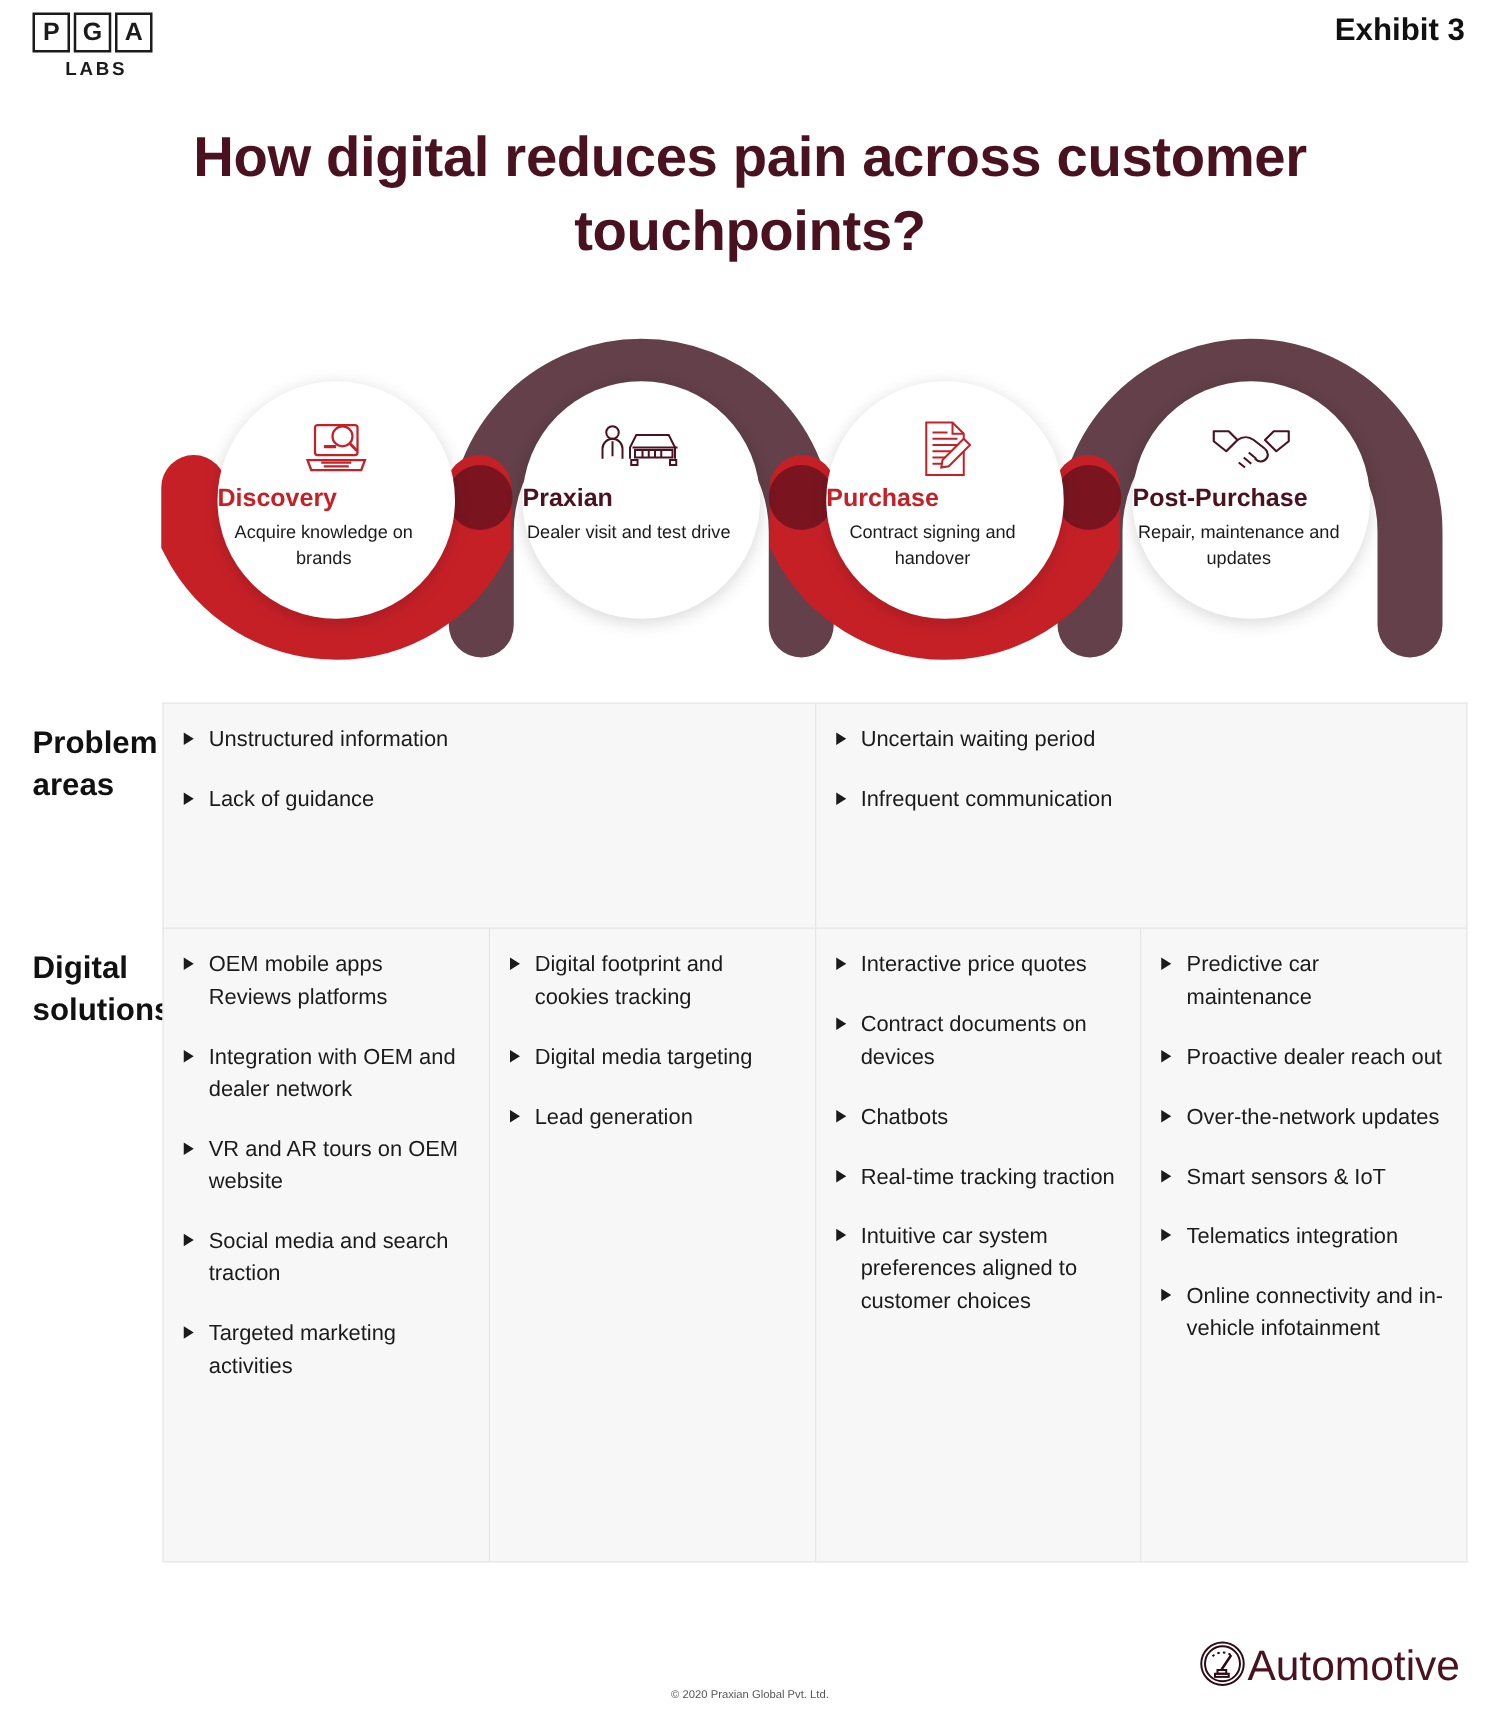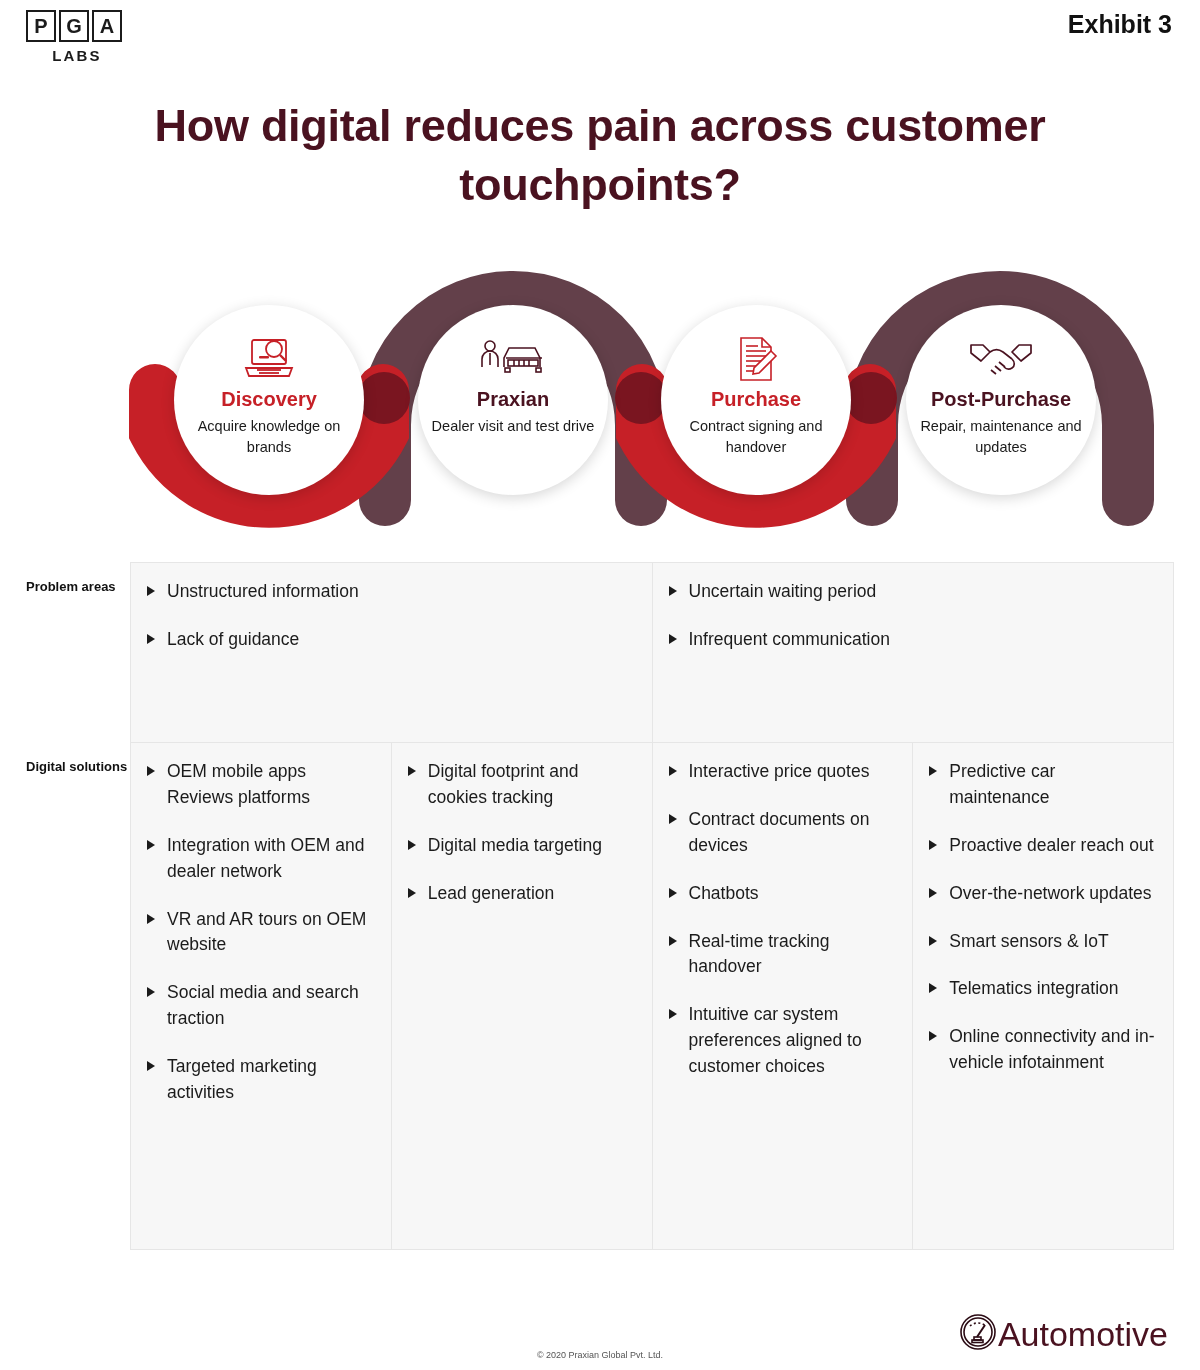--- a/index.html
+++ b/index.html
@@ -40,38 +40,38 @@
 
   
   .flow { position: absolute; left: 0; top: 250px; width: 1200px; height: 300px; }
   .flow svg { display: block; }
 
   .nodes { position: absolute; left: 0; top: 250px; width: 1200px; height: 300px; }
   .node {
     position: absolute; width: 190px; height: 190px; border-radius: 50%;
     background: #ffffff;
     box-shadow: 0 3px 14px rgba(0,0,0,0.16);
-    display: flex; flex-direction: column; align-items: center;
+    display: flex; flex-direction: column; 
     padding-top: 30px;
   }
   .node-icon { height: 48px; display: flex; align-items: center; justify-content: center; }
   .node-title { font-size: 20px; font-weight: 700; margin-top: 5px; }
   .node-title.red { color: #c62027; }
   .node-title.maroon { color: #4a1220; }
   .node-sub {
     font-size: 14.5px; line-height: 1.45; text-align: center;
     color: #1b1b1b; margin-top: 5px; width: 170px;
   }
 
   
   .grid { position: absolute; left: 26px; top: 562px; width: 1148px; }
   .row { display: flex; }
   .rowlabel {
     width: 104px; flex: 0 0 104px;
-    font-size: 13px; font-weight: 700; color: #111;
+    font-size: 25px; font-weight: 700; color: #111;
     line-height: 1.35; padding-top: 16px;
   }
   .cells { display: flex; flex: 1; background: #f7f7f7; border: 1px solid #e6e6e6; }
   .cell {
     flex: 1 1 0; padding: 16px 14px 18px 14px;
     border-right: 1px solid #e6e6e6;
   }
   .cell:last-child { border-right: none; }
   .row.problems .cells { border-bottom: none; }
   .row.solutions .cells { border-top: 1px solid #e6e6e6; }
@@ -247,21 +247,21 @@
             <li><span class="tri"></span><span>Digital footprint and cookies tracking</span></li>
             <li><span class="tri"></span><span>Digital media targeting</span></li>
             <li><span class="tri"></span><span>Lead generation</span></li>
           </ul>
         </div>
         <div class="cell">
           <ul class="bullets">
             <li><span class="tri"></span><span>Interactive price quotes</span></li>
             <li><span class="tri"></span><span>Contract documents on devices</span></li>
             <li><span class="tri"></span><span>Chatbots</span></li>
-            <li><span class="tri"></span><span>Real-time tracking handover</span></li>
+            <li><span class="tri"></span><span>Real-time tracking traction</span></li>
             <li><span class="tri"></span><span>Intuitive car system preferences aligned to customer choices</span></li>
           </ul>
         </div>
         <div class="cell">
           <ul class="bullets">
             <li><span class="tri"></span><span>Predictive car maintenance</span></li>
             <li><span class="tri"></span><span>Proactive dealer reach out</span></li>
             <li><span class="tri"></span><span>Over-the-network updates</span></li>
             <li><span class="tri"></span><span>Smart sensors &amp; IoT</span></li>
             <li><span class="tri"></span><span>Telematics integration</span></li>

